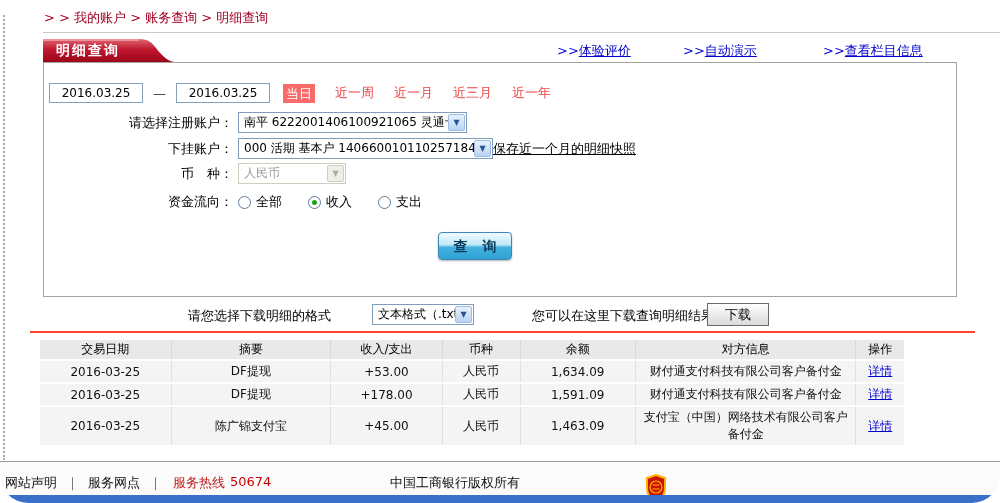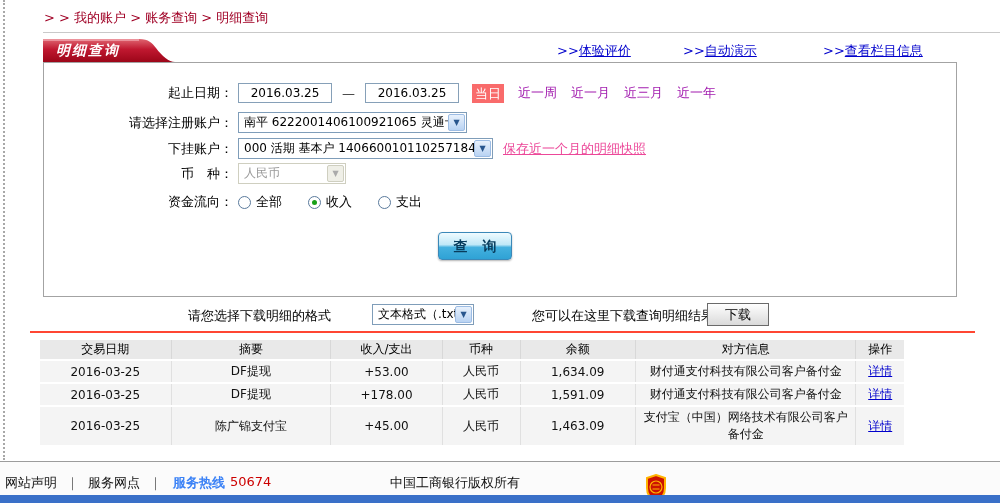--- a/index.html
+++ b/index.html
@@ -1,51 +1,51 @@
 <!DOCTYPE html>
 <html><head>
 <meta charset="utf-8">
 <style>
   * { margin:0; padding:0; box-sizing:border-box; }
   html,body { background:#fff; }
   body { font-family:"DejaVu Sans","Liberation Sans",sans-serif; }
-  #page { position:relative; width:1000px; height:503px; background:#fff; overflow:hidden; }
+  #page { position:relative; width:1000px; height:503px; background:#fff; overflow:hidden;border-radius:28px; }
 
   .left-dotted { position:absolute; left:3px; top:0; height:460px; width:0; border-left:2px dotted #a8a8a8; }
 
   .breadcrumb { position:absolute; left:44px; top:9px; color:#a00025; font-size:13px; white-space:nowrap; }
 
   .top-sep { position:absolute; left:43px; top:32px; width:957px; border-top:1px solid #c9c9c9; }
 
-  .tab { position:absolute; left:43px; top:39px; width:132px; height:23px;font-style:italic; }
+  .tab { position:absolute; left:43px; top:39px; width:132px; height:23px; }
   .tab svg { position:absolute; left:0; top:0; width:132px; height:23px; }
   .tab-label { position:absolute; left:13px; top:3px; color:#fff; font-weight:bold; font-size:14px; letter-spacing:2px; }
 
   .qlink { position:absolute; top:42px; font-size:13px; color:#0000cc; white-space:nowrap; cursor:pointer; }
   .qlink .pfx { text-decoration:none; }
   .qlink .lbl { text-decoration:underline; }
 
   .panel { position:absolute; left:43px; top:62px; width:914px; height:235px; border:1px solid #a3a3a3; background:#fff; }
 
   .frow { position:absolute; left:0; width:100%; display:flex; align-items:center; font-size:13px; }
   .flabel { width:189px; text-align:right; white-space:nowrap; color:#000; }
   .flabel.dis { color:#000; }
 
   .dinput { width:94px; height:20px; border:1px solid #86a0b8; background:#fff; text-align:center; font-size:12px; line-height:18px; color:#000; }
   .dash { margin:0 10px; color:#333; }
 
   .today { margin-left:13px; width:32px; height:19px; background:#f96b6b; color:#fff; text-align:center; line-height:19px; font-size:13px; cursor:pointer; }
-  .range { margin-left:14px; color:#a21caf; cursor:pointer; white-space:nowrap; }
+  .range { margin-left:20px; color:#ef4444; cursor:pointer; white-space:nowrap; }
 
   .sel { position:relative; height:21px; border:1px solid #7f9db9; background:#fff; font-size:12px; line-height:19px; padding:0 22px 0 5px; white-space:nowrap; overflow:hidden; cursor:pointer; }
   .sel .arr { position:absolute; right:1px; top:1px; bottom:1px; width:17px; background:linear-gradient(#e8f1fc,#b9d3f3); border:1px solid #9cbce4; border-radius:2px; color:#28568e; font-size:8px; display:flex; align-items:center; justify-content:center; }
   .sel.disabled { border-color:#cfcfc0; color:#9a9a9a; cursor:default; }
   .sel.disabled .arr { background:#efefe7; border-color:#cscsc0; border-color:#cfcfc0; color:#aaa; }
 
-  .snap-link { margin-left:10px; color:#ec4899; text-decoration:underline; cursor:pointer; white-space:nowrap; }
+  .snap-link { color:#000000; text-decoration:underline; cursor:pointer; white-space:nowrap; }
 
   .radio-opt { display:flex; align-items:center; cursor:pointer; }
   .radio { width:13px; height:13px; border-radius:50%; border:1px solid #5a7a9c; background:#fff; display:inline-block; position:relative; margin-right:5px; }
   .radio.checked::after { content:""; position:absolute; left:3px; top:3px; width:5px; height:5px; border-radius:50%; background:#18a018; }
 
   .qbtn { position:absolute; left:394px; top:169px; width:74px; height:28px; border:1px solid #3b88b8; border-radius:4px;
           background:linear-gradient(#f0fbff 0%, #bfe8f7 45%, #44b1df 55%, #2fa2d5 100%);
           color:#083c5c; font-weight:bold; font-size:14px; letter-spacing:5px; text-align:center; line-height:26px;
           padding-left:5px; box-shadow:0 1px 2px rgba(0,0,0,.3); cursor:pointer; }
 
@@ -62,21 +62,21 @@
   .tbl th { background:#e9e9e9; font-weight:normal; height:18px; padding:1px 4px; text-align:center; border-right:1px solid #d8d8d8; color:#000; white-space:nowrap; overflow:hidden; }
   .tbl td { background:#f4f4f4; padding:2px 3px; text-align:center; border-right:1px solid #e0e0e0; color:#111; height:19px; }
   .tbl th:last-child, .tbl td:last-child { border-right:none; }
   .amt { color:#cc0000; }
   .detail-link { color:#0000cc; text-decoration:underline; cursor:pointer; }
 
   .footer { position:absolute; left:0; top:461px; width:1000px; height:34px; border-top:1px solid #9c9c9c; background:#fbfbfb; font-size:13px; }
   .footer span { position:absolute; top:12px; white-space:nowrap; }
   .f-sep { color:#555; }
   .f-link { cursor:pointer; color:#111; }
-  .f-hot { color:#3b82f6;font-weight:bold; }
+  .f-hot { color:#b91c1c; }
   .f-num { color:#cc0000; }
   .f-copy { color:#111; }
   .f-badge { position:absolute; left:645px; top:3px; width:22px; height:28px; }
 
   .bbar { position:absolute; left:0; top:495px; width:1000px; height:8px; background:#3a70c8; }
 </style>
 </head>
 <body>
 
 <div id="page">
@@ -101,21 +101,20 @@
     <span class="tab-label">明细查询</span>
   </div>
 
   <span class="qlink" style="left:557px"><span class="pfx">&gt;&gt;</span><span class="lbl">体验评价</span></span>
   <span class="qlink" style="left:683px"><span class="pfx">&gt;&gt;</span><span class="lbl">自动演示</span></span>
   <span class="qlink" style="left:823px"><span class="pfx">&gt;&gt;</span><span class="lbl">查看栏目信息</span></span>
 
   <div class="panel">
 
     <div class="frow" style="top:20px">
-      <span class="flabel">起止日期：</span>
       <span style="width:5px"></span>
       <div class="dinput">2016.03.25</div>
       <span class="dash">—</span>
       <div class="dinput">2016.03.25</div>
       <span class="today">当日</span>
       <span class="range">近一周</span>
       <span class="range">近一月</span>
       <span class="range">近三月</span>
       <span class="range">近一年</span>
     </div>

